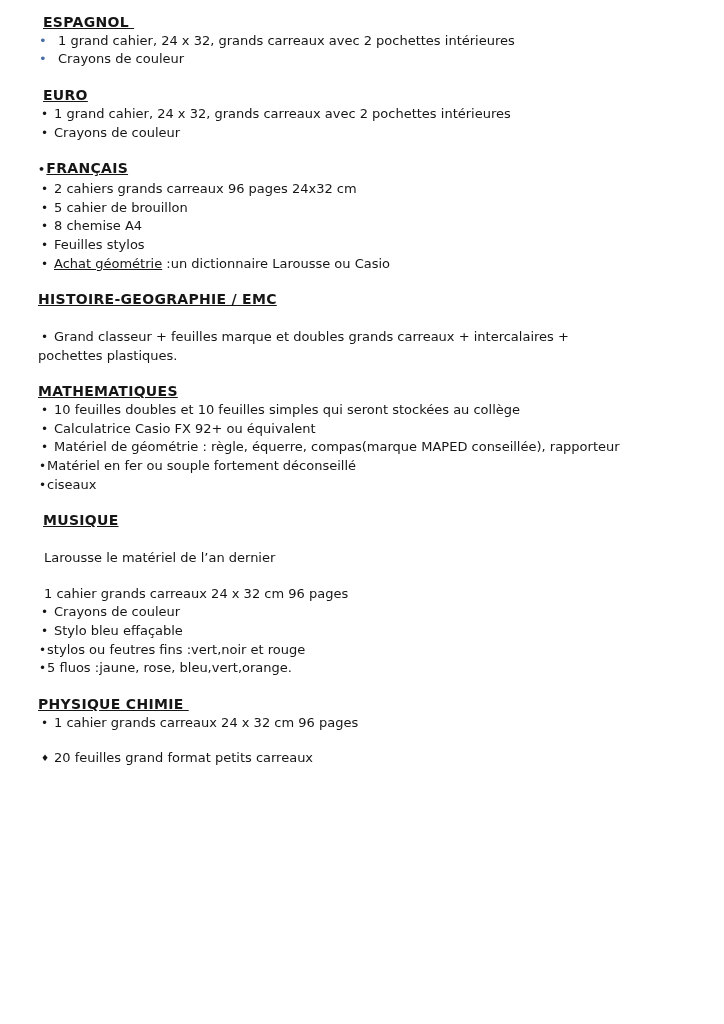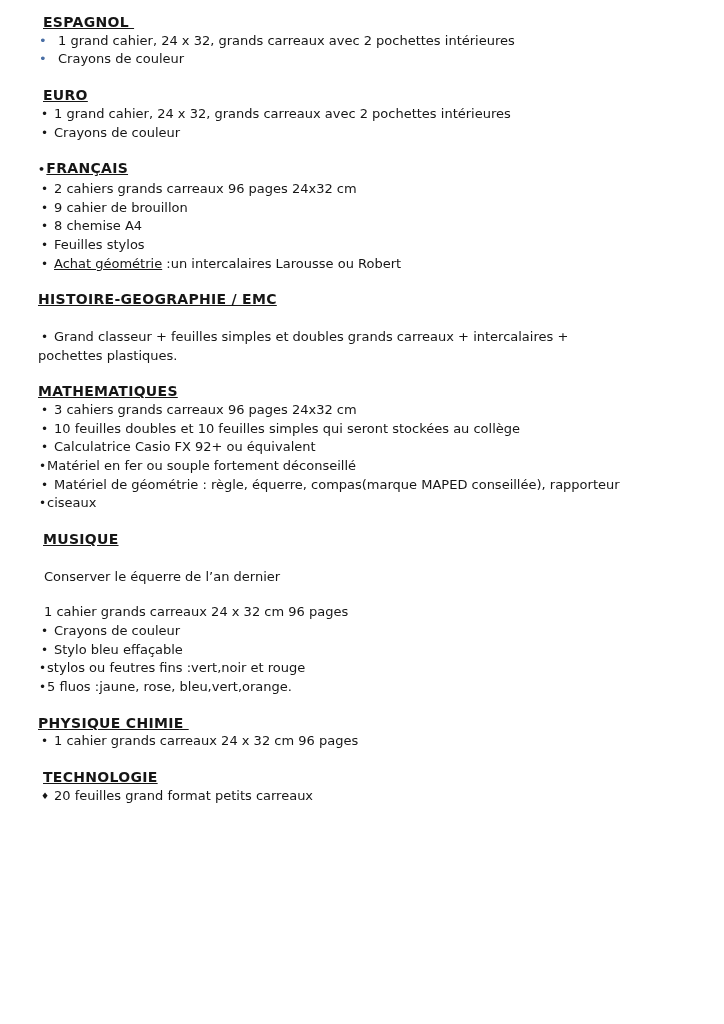--- a/index.html
+++ b/index.html
@@ -73,53 +73,51 @@
         <div class="item"><span class="bullet disc-blue" style="color: rgb(74, 111, 165);">•</span><span>Crayons de couleur</span></div>
       </div>
       <div class="section">
         <h2 class="heading indent"><span class="title-text">EURO</span></h2>
         <div class="item"><span class="bullet disc" style="color: rgb(22, 22, 22);">•</span><span>1 grand cahier, 24 x 32, grands carreaux avec 2 pochettes intérieures</span></div>
         <div class="item"><span class="bullet disc" style="color: rgb(22, 22, 22);">•</span><span>Crayons de couleur</span></div>
       </div>
       <div class="section">
         <h2 class="heading"><span class="title-bullet" style="color: rgb(22, 22, 22);">•</span><span class="title-text">FRANÇAIS</span></h2>
         <div class="item"><span class="bullet disc" style="color: rgb(22, 22, 22);">•</span><span>2 cahiers grands carreaux 96 pages 24x32 cm</span></div>
-        <div class="item"><span class="bullet disc" style="color: rgb(22, 22, 22);">•</span><span>9 cahier de brouillon</span></div>
+        <div class="item"><span class="bullet disc" style="color: rgb(22, 22, 22);">•</span><span>5 cahier de brouillon</span></div>
         <div class="item"><span class="bullet disc" style="color: rgb(22, 22, 22);">•</span><span>8 chemise A4</span></div>
         <div class="item"><span class="bullet disc" style="color: rgb(22, 22, 22);">•</span><span>Feuilles stylos</span></div>
-        <div class="item"><span class="bullet disc" style="color: rgb(22, 22, 22);">•</span><span class="underline">Achat géométrie</span><span> :un intercalaires Larousse ou Robert</span></div>
+        <div class="item"><span class="bullet disc" style="color: rgb(22, 22, 22);">•</span><span class="underline">Achat géométrie</span><span> :un dictionnaire Larousse ou Casio</span></div>
       </div>
       <div class="section">
         <h2 class="heading"><span class="title-text">HISTOIRE-GEOGRAPHIE / EMC</span></h2>
         <div class="spacer"></div>
-        <div class="item"><span class="bullet disc" style="color: rgb(22, 22, 22);">•</span><span>Grand classeur + feuilles simples et doubles grands carreaux + intercalaires +</span><span class="cont">pochettes plastiques.</span></div>
+        <div class="item"><span class="bullet disc" style="color: rgb(22, 22, 22);">•</span><span>Grand classeur + feuilles marque et doubles grands carreaux + intercalaires +</span><span class="cont">pochettes plastiques.</span></div>
       </div>
       <div class="section">
         <h2 class="heading"><span class="title-text">MATHEMATIQUES</span></h2>
-        <div class="item"><span class="bullet disc" style="color: rgb(22, 22, 22);">•</span><span>3 cahiers grands carreaux 96 pages 24x32 cm</span></div>
         <div class="item"><span class="bullet disc" style="color: rgb(22, 22, 22);">•</span><span>10 feuilles doubles et 10 feuilles simples qui seront stockées au collège</span></div>
         <div class="item"><span class="bullet disc" style="color: rgb(22, 22, 22);">•</span><span>Calculatrice Casio FX 92+ ou équivalent</span></div>
+        <div class="item"><span class="bullet disc" style="color: rgb(22, 22, 22);">•</span><span>Matériel de géométrie : règle, équerre, compas(marque MAPED conseillée), rapporteur</span></div>
         <div class="item"><span class="bullet disc-tight" style="color: rgb(22, 22, 22);">•</span><span>Matériel en fer ou souple fortement déconseillé</span></div>
-        <div class="item"><span class="bullet disc" style="color: rgb(22, 22, 22);">•</span><span>Matériel de géométrie : règle, équerre, compas(marque MAPED conseillée), rapporteur</span></div>
         <div class="item"><span class="bullet disc-tight" style="color: rgb(22, 22, 22);">•</span><span>ciseaux</span></div>
       </div>
       <div class="section">
         <h2 class="heading indent"><span class="title-text">MUSIQUE</span></h2>
         <div class="spacer"></div>
-        <div class="item no-bullet"><span>Conserver le équerre de l’an dernier</span></div>
+        <div class="item no-bullet"><span>Larousse le matériel de l’an dernier</span></div>
       </div>
       <div class="section">
         <div class="item no-bullet"><span>1 cahier grands carreaux 24 x 32 cm 96 pages</span></div>
         <div class="item"><span class="bullet disc" style="color: rgb(22, 22, 22);">•</span><span>Crayons de couleur</span></div>
         <div class="item"><span class="bullet disc" style="color: rgb(22, 22, 22);">•</span><span>Stylo bleu effaçable</span></div>
         <div class="item"><span class="bullet disc-tight" style="color: rgb(22, 22, 22);">•</span><span>stylos ou feutres fins :vert,noir et rouge</span></div>
         <div class="item"><span class="bullet disc-tight" style="color: rgb(22, 22, 22);">•</span><span>5 fluos :jaune, rose, bleu,vert,orange.</span></div>
       </div>
       <div class="section">
         <h2 class="heading"><span class="title-text">PHYSIQUE CHIMIE&nbsp;</span></h2>
         <div class="item"><span class="bullet disc" style="color: rgb(22, 22, 22);">•</span><span>1 cahier grands carreaux 24 x 32 cm 96 pages</span></div>
       </div>
       <div class="section">
-        <h2 class="heading indent"><span class="title-text">TECHNOLOGIE</span></h2>
         <div class="item"><span class="bullet diamond" style="color: rgb(22, 22, 22);">♦</span><span>20 feuilles grand format petits carreaux</span></div>
       </div>
     </div>
 </div>
 
 </body></html>

